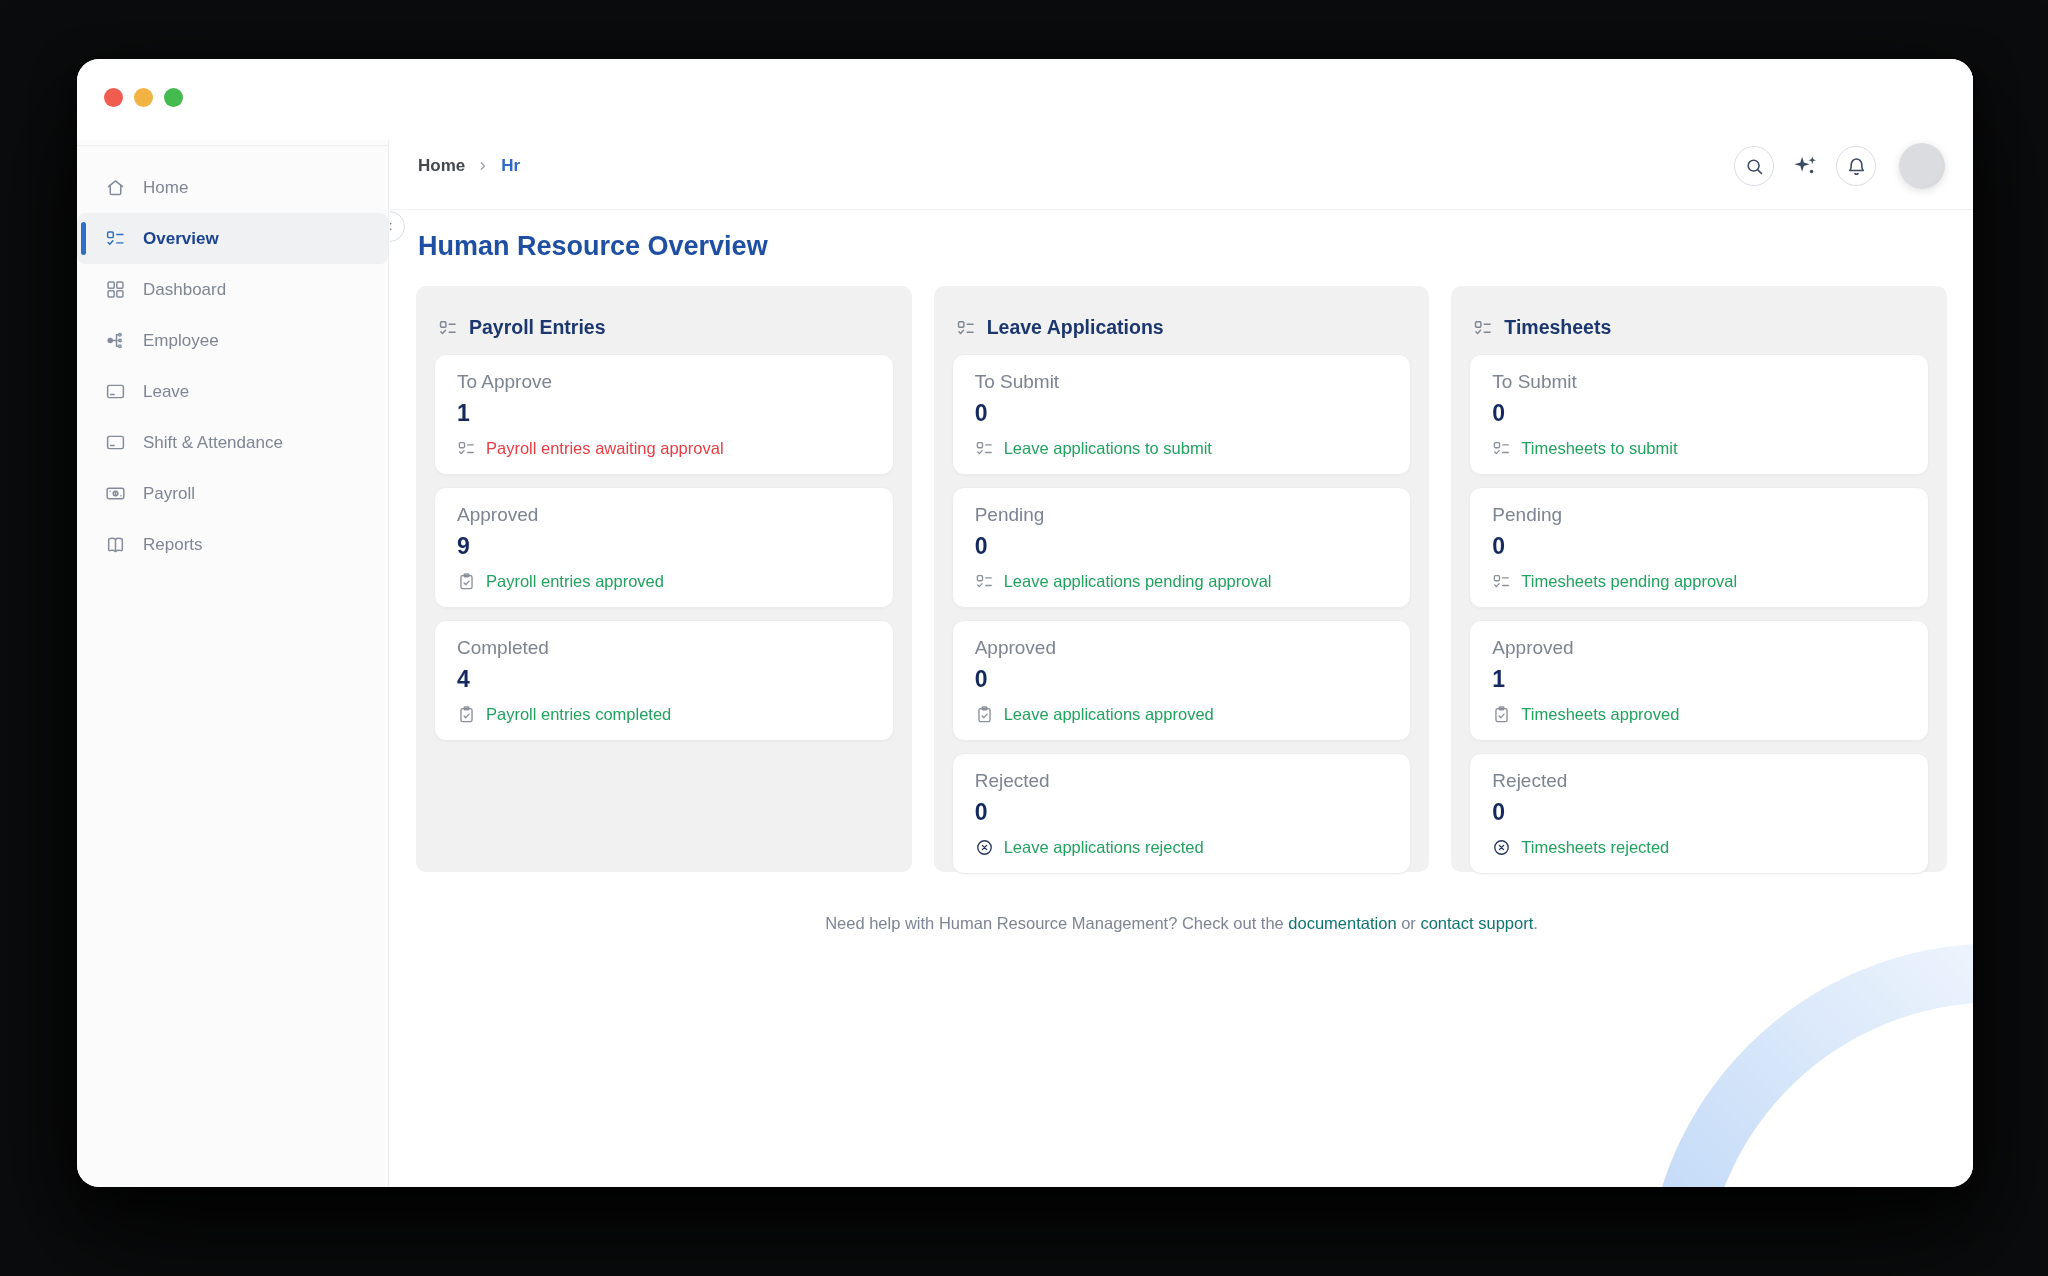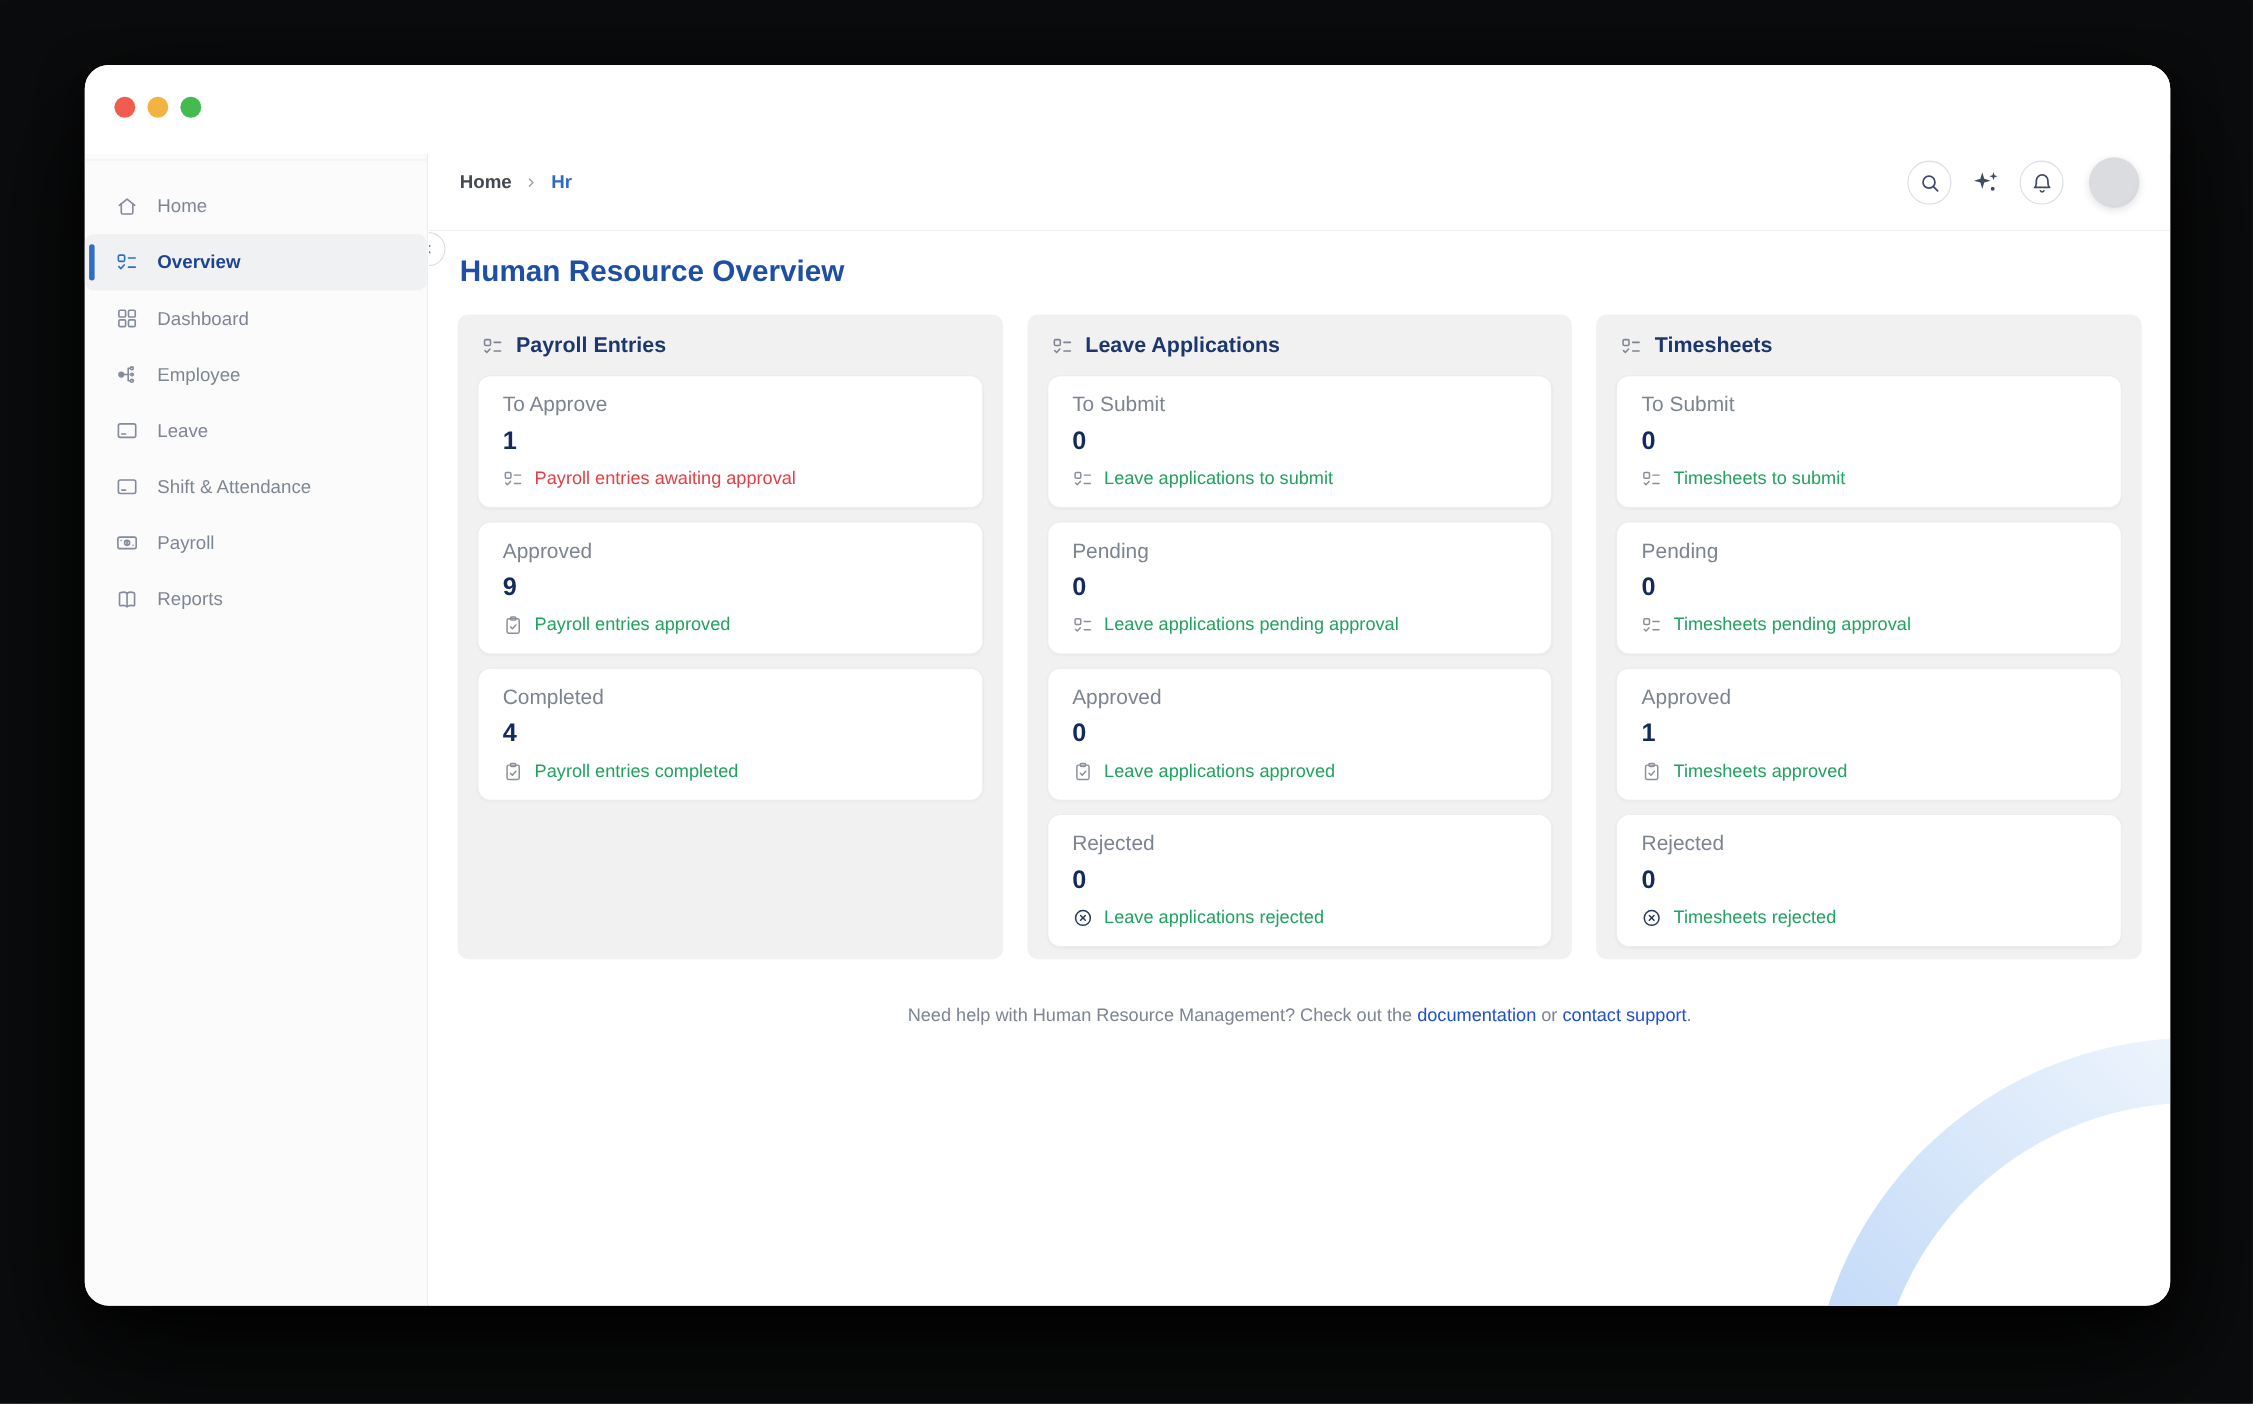--- a/index.html
+++ b/index.html
@@ -49,36 +49,36 @@
   .avatar{width:46px;height:46px;border-radius:50%;margin-left:6px;cursor:pointer;
     background:radial-gradient(circle at 40% 40%,#dadcdf 0 60%,#cfd2d6 100%);
     box-shadow:0 2px 8px rgba(0,0,0,.12);}
   .collapse-btn{position:absolute;left:-16px;top:152px;width:31px;height:31px;border-radius:50%;
     background:#fff;border:1px solid #d9dde2;display:flex;align-items:center;justify-content:center;
     color:#6b7280;z-index:6;cursor:pointer;}
   .collapse-btn .icon-slot{width:15px;height:15px;display:flex;}
   .page-title{margin:20px 28px 0;font-size:27px;line-height:33px;font-weight:700;color:#1f4fa3;}
   
   .cards-row{margin:23px 26px 0 26px;display:flex;gap:22px;height:586px;position:relative;z-index:1;}
-  .card{flex:1;background:#f1f1f2;border-radius:10px;padding:17px 18px 22px;}
+  .card{flex:1;background:#f1f1f2;border-radius:10px;padding:30px 18px 22px;}
   .card-head{display:flex;align-items:center;gap:11px;margin:0 4px 15px;}
   .card-head-icon{width:20px;height:20px;color:#7d8594;display:flex;}
   .card-title{font-size:19.5px;font-weight:700;color:#1b376e;}
   .stat{background:#fff;border:1px solid #ececee;border-radius:12px;padding:16px 22px;margin-bottom:12px;
     box-shadow:0 1px 2px rgba(0,0,0,.03);}
   .stat-label{font-size:19px;color:#7c8492;}
   .stat-value{font-size:23px;font-weight:700;color:#142a5e;margin-top:7px;}
   .stat-link{display:flex;align-items:center;gap:10px;margin-top:12px;font-size:16.5px;font-weight:500;cursor:pointer;}
   .stat-link-icon{width:19px;height:19px;color:#8a9099;display:flex;flex:0 0 auto;}
   .stat-link-icon.navy{color:#26365f;}
   .link-red{color:#e63e44;}
   .link-green{color:#21a25f;}
   
   .help{position:relative;z-index:1;margin-top:42px;text-align:center;font-size:16.5px;color:#7d8594;}
-  .help a{color:#1d4ed8;text-decoration:none;cursor:pointer;}
+  .help a{color:#0f766e;text-decoration:none;cursor:pointer;}
 </style>
 </head>
 <body>
 
 <div class="window">
   <div class="titlebar">
     <span class="tl red"></span>
     <span class="tl yellow"></span>
     <span class="tl green"></span>
   </div>

